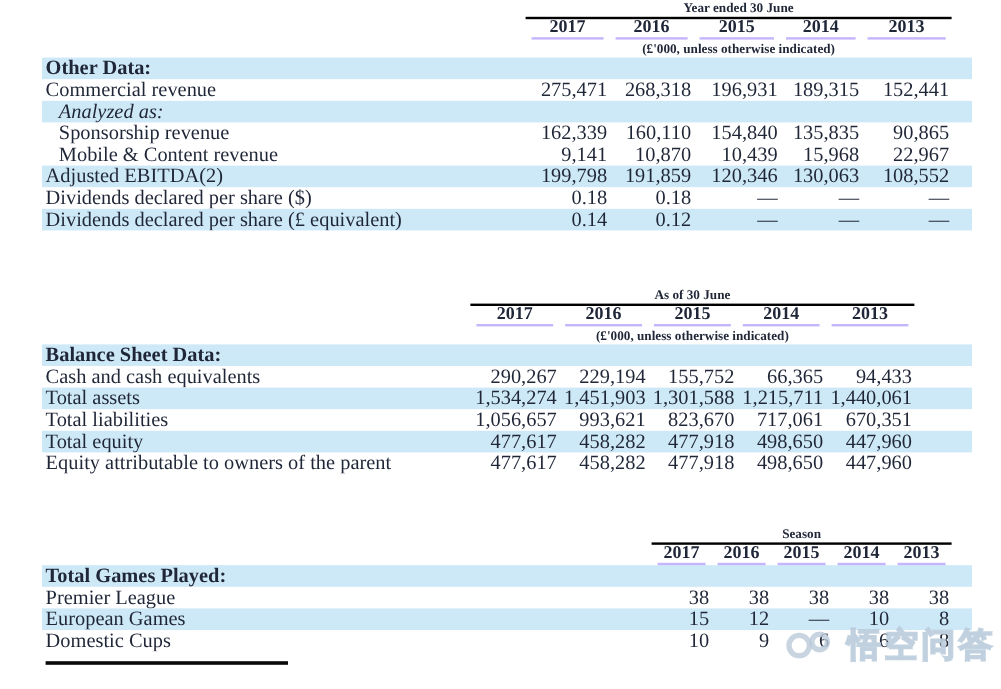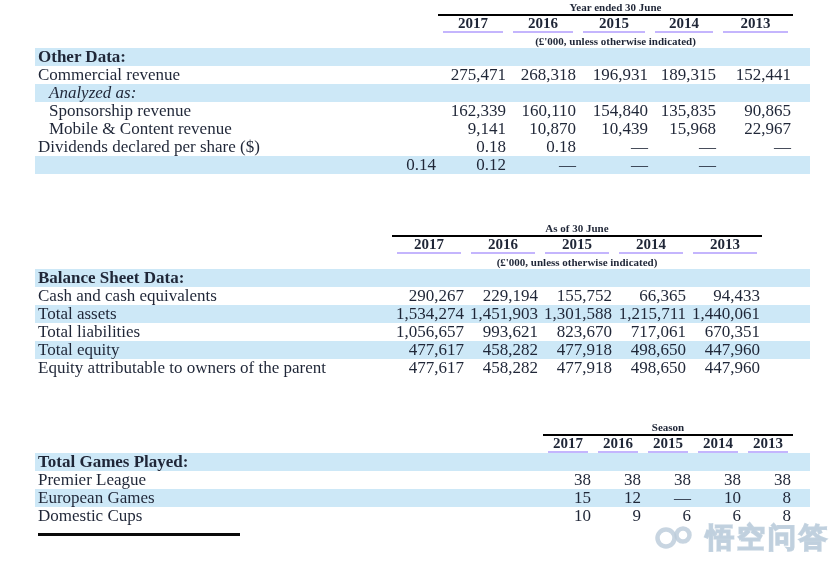--- a/index.html
+++ b/index.html
@@ -114,29 +114,38 @@
         <div class="val">90,865</div>
       </div>
       <div class="grid t0 row">
         <div class="label indent">Mobile &amp; Content revenue</div>
         <div class="val">9,141</div>
         <div class="val">10,870</div>
         <div class="val">10,439</div>
         <div class="val">15,968</div>
         <div class="val">22,967</div>
       </div>
+      <div class="grid t0 row hl">
+        <div class="label">Adjusted EBITDA(2)</div>
+        <div class="val">199,798</div>
+        <div class="val">191,859</div>
+        <div class="val">120,346</div>
+        <div class="val">130,063</div>
+        <div class="val">108,552</div>
+      </div>
       <div class="grid t0 row">
         <div class="label">Dividends declared per share ($)</div>
         <div class="val">0.18</div>
         <div class="val">0.18</div>
         <div class="val">—</div>
         <div class="val">—</div>
         <div class="val">—</div>
       </div>
       <div class="grid t0 row hl">
+        <div class="label">Dividends declared per share (£ equivalent)</div>
         <div class="val">0.14</div>
         <div class="val">0.12</div>
         <div class="val">—</div>
         <div class="val">—</div>
         <div class="val">—</div>
       </div>
     </section>
   <section class="tbl tbl-2">
       <div class="grid t1 hdr">
         <div class="spanner">As of 30 June</div>

